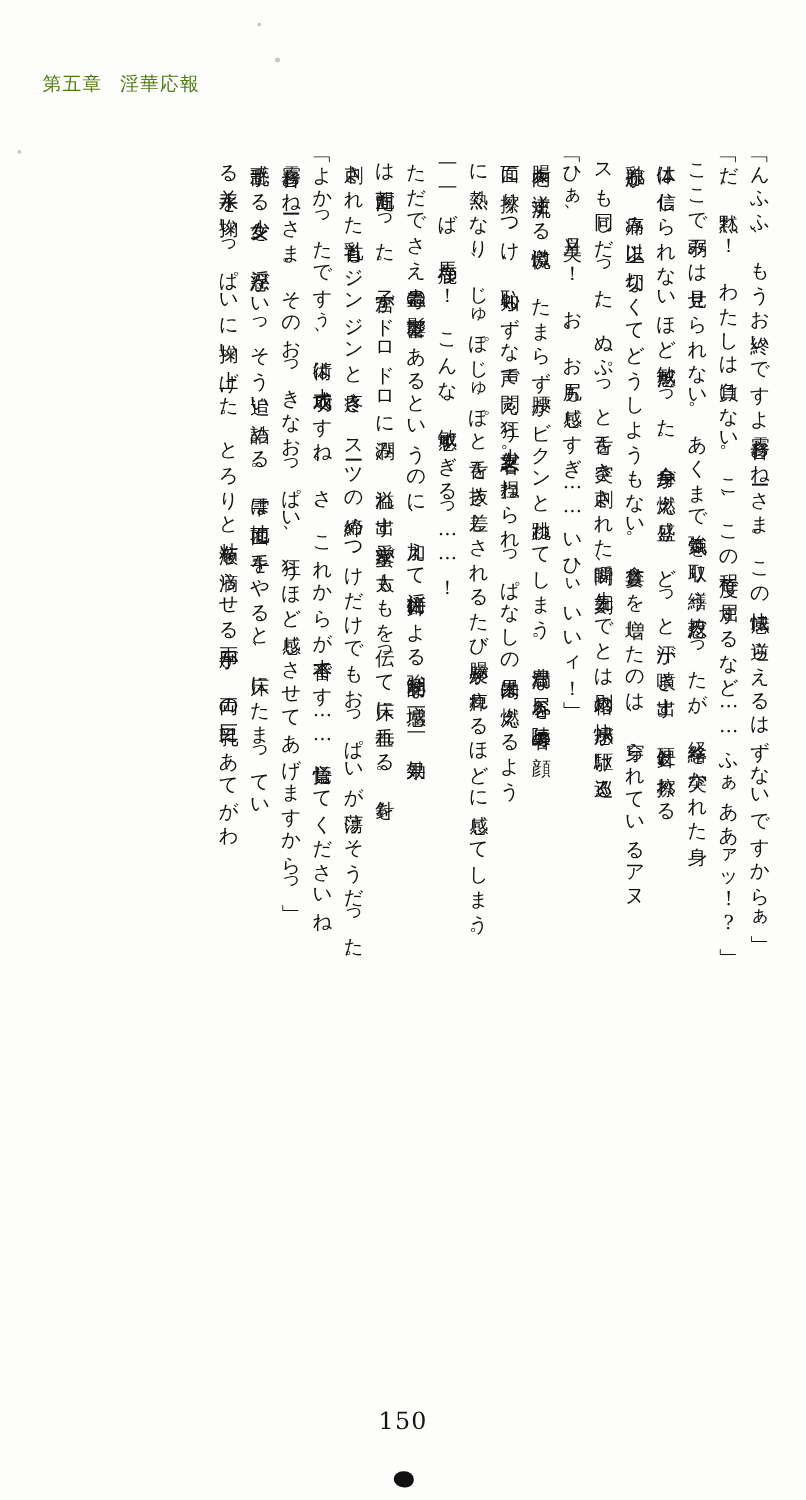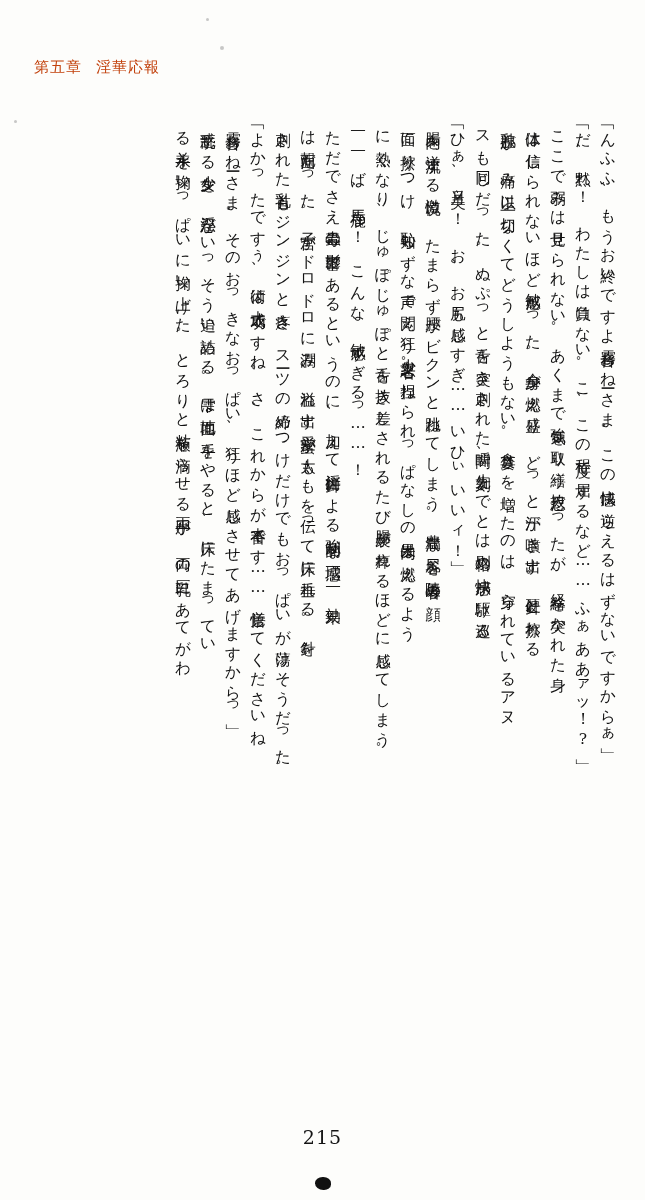--- a/index.html
+++ b/index.html
@@ -23,21 +23,21 @@
   }
 
   
   .running-head {
     position: absolute;
     top: 58px;
     left: 34px;
     font-size: 15px;
     letter-spacing: 1px;
     white-space: nowrap;
-    color: #c2410c;
+    color: #4d7c0f;
   }
   .running-head .chap-num {
     margin-right: 14px;
   }
 
   
   .body-text {
     position: absolute;
     top: 120px;
     right: 30px;
@@ -118,19 +118,19 @@
       <div class="col">腸内を逆流する激悦に、たまらず腰がビクンと跳ねてしまう。豊満な尻谷を陵辱者の顔</div>
       <div class="col">「ひぁ、月美ッ！　お、お尻も感じすぎ……いひぃいいィ！」</div>
       <div class="col">スも同じだった。ぬぷっと舌を突き刺された瞬間、先刻までとは別格の快感が駆け巡る。</div>
       <div class="col">乳腺が、痛み以上に切なくてどうしようもない。貪婪さを増したのは、穿られているアヌ</div>
       <div class="col">体は信じられないほど敏感だった。全身が燃え盛り、どっと汗が噴き出す。硬針と擦れる</div>
       <div class="col">ここで弱みは見せられない。あくまで強気を取り繕う抜忍だったが、経絡を突かれた身</div>
       <div class="col">「だ、黙れ！　わたしは負けない。こ、この程度で屈するなど……ふぁああァッ!?」</div>
       <div class="col">「んふふ、もうお終いですよ霧音おねーさま。この快感に逆らえるはずないですからぁ」</div>
     </div>
 
-  <div class="page-number">215</div>
+  <div class="page-number">150</div>
   <div class="blot"></div>
 
   <div class="speck" style="top:18px; left:206px; width:3px; height:3px;"></div>
   <div class="speck" style="top:46px; left:220px; width:4px; height:4px;"></div>
   <div class="speck" style="top:120px; left:14px; width:3px; height:3px;"></div>
 </div>
 
 </body></html>

